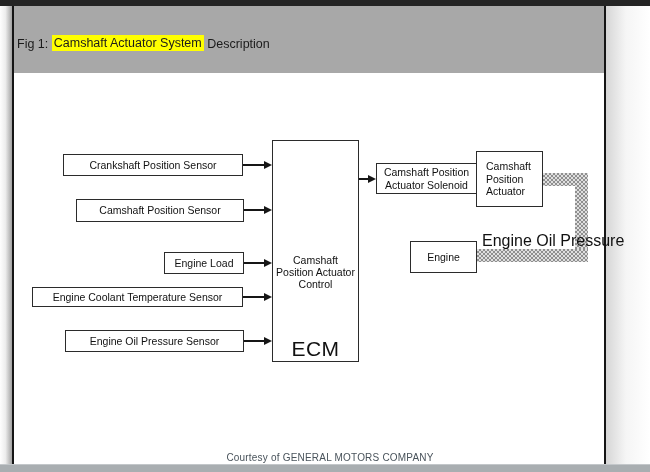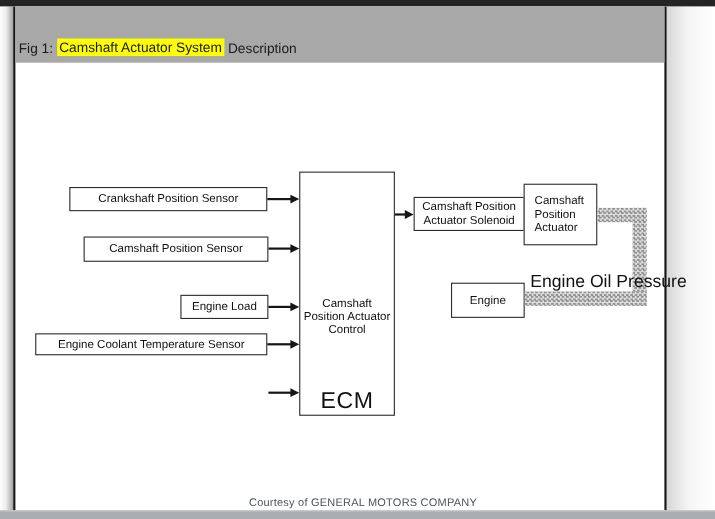--- a/index.html
+++ b/index.html
@@ -9,29 +9,29 @@
   }
   
   .top-strip{position:absolute;left:0;top:0;width:650px;height:6px;background:#242424;}
   .left-margin{position:absolute;left:0;top:6px;width:12px;height:458px;
     background:linear-gradient(to right,#fefefe,#ededed 45%,#a2a2a2);}
   .right-margin{position:absolute;left:606px;top:6px;width:44px;height:458px;
     background:linear-gradient(to right,#d6d6d6,#f5f5f5 45%,#ffffff);}
   .panel{position:absolute;left:12px;top:6px;width:594px;height:458px;box-sizing:border-box;
     border-left:2px solid #151515;border-right:2px solid #151515;background:#ffffff;}
   .titlebar{position:absolute;left:0;top:0;right:0;height:45px;background:var(--titlebar,#a8a8a8);
-    display:flex;align-items:flex-end;padding:0 0 6px 3px;
+    display:flex;align-items:flex-end;padding:0 0 22px 3px;
     font-size:12.5px;color:#1b1b1b;white-space:pre;}
   .title-highlight{background:var(--highlight,#ffff00);padding:1px 2px;}
   .bottom-strip{position:absolute;left:0;top:464px;width:650px;height:8px;box-sizing:border-box;
     background:var(--bottomstrip,#a9aeb1);border-top:1px solid #c3c7ca;}
   .footer-credit{position:absolute;left:14px;top:452px;width:592px;text-align:center;
     font-size:10px;color:#49535b;letter-spacing:0.2px;padding-left:20px;}
   
-  .diagram{position:absolute;left:0;top:16px;width:650px;height:380px;}
+  .diagram{position:absolute;left:0;top:0;width:650px;height:380px;}
   .dbox{position:absolute;box-sizing:border-box;border:1.5px solid #2b2b2b;background:#ffffff;
     display:flex;align-items:center;justify-content:center;text-align:center;
     font-size:10.5px;line-height:1.2;color:#111111;}
   .ecm-box{flex-direction:column;justify-content:flex-end;}
   .ecm-control{margin-top:26px;font-size:10.5px;line-height:1.15;}
   .ecm-name{margin-top:46px;font-size:21px;font-weight:normal;letter-spacing:0.5px;}
   .actuator-box{justify-content:flex-start;text-align:left;padding-left:9px;}
   .hline{position:absolute;height:2px;background:#161616;}
   .arrow-r{position:absolute;width:0;height:0;
     border-left:8px solid #161616;border-top:4.5px solid transparent;border-bottom:4.5px solid transparent;}
@@ -57,20 +57,23 @@
     <span>Crankshaft Position Sensor</span>
   </div>
   <div class="dbox" style="left:76px;top:199px;width:168px;height:23px;align-items:center;">
     <span>Camshaft Position Sensor</span>
   </div>
   <div class="dbox" style="left:164px;top:252px;width:80px;height:22px;">
     <span>Engine Load</span>
   </div>
   <div class="dbox" style="left:32px;top:287px;width:211px;height:20px;">
     <span>Engine Coolant Temperature Sensor</span>
+  </div>
+  <div class="dbox" style="left:65px;top:330px;width:179px;height:22px;">
+    <span>Engine Oil Pressure Sensor</span>
   </div>
 
   <div class="hline" style="left:243px;top:164px;width:22px;"></div>
   <div class="arrow-r" style="left:264px;top:160.5px;"></div>
 
   <div class="hline" style="left:244px;top:209px;width:21px;"></div>
   <div class="arrow-r" style="left:264px;top:205.5px;"></div>
 
   <div class="hline" style="left:244px;top:262px;width:21px;"></div>
   <div class="arrow-r" style="left:264px;top:258.5px;"></div>

